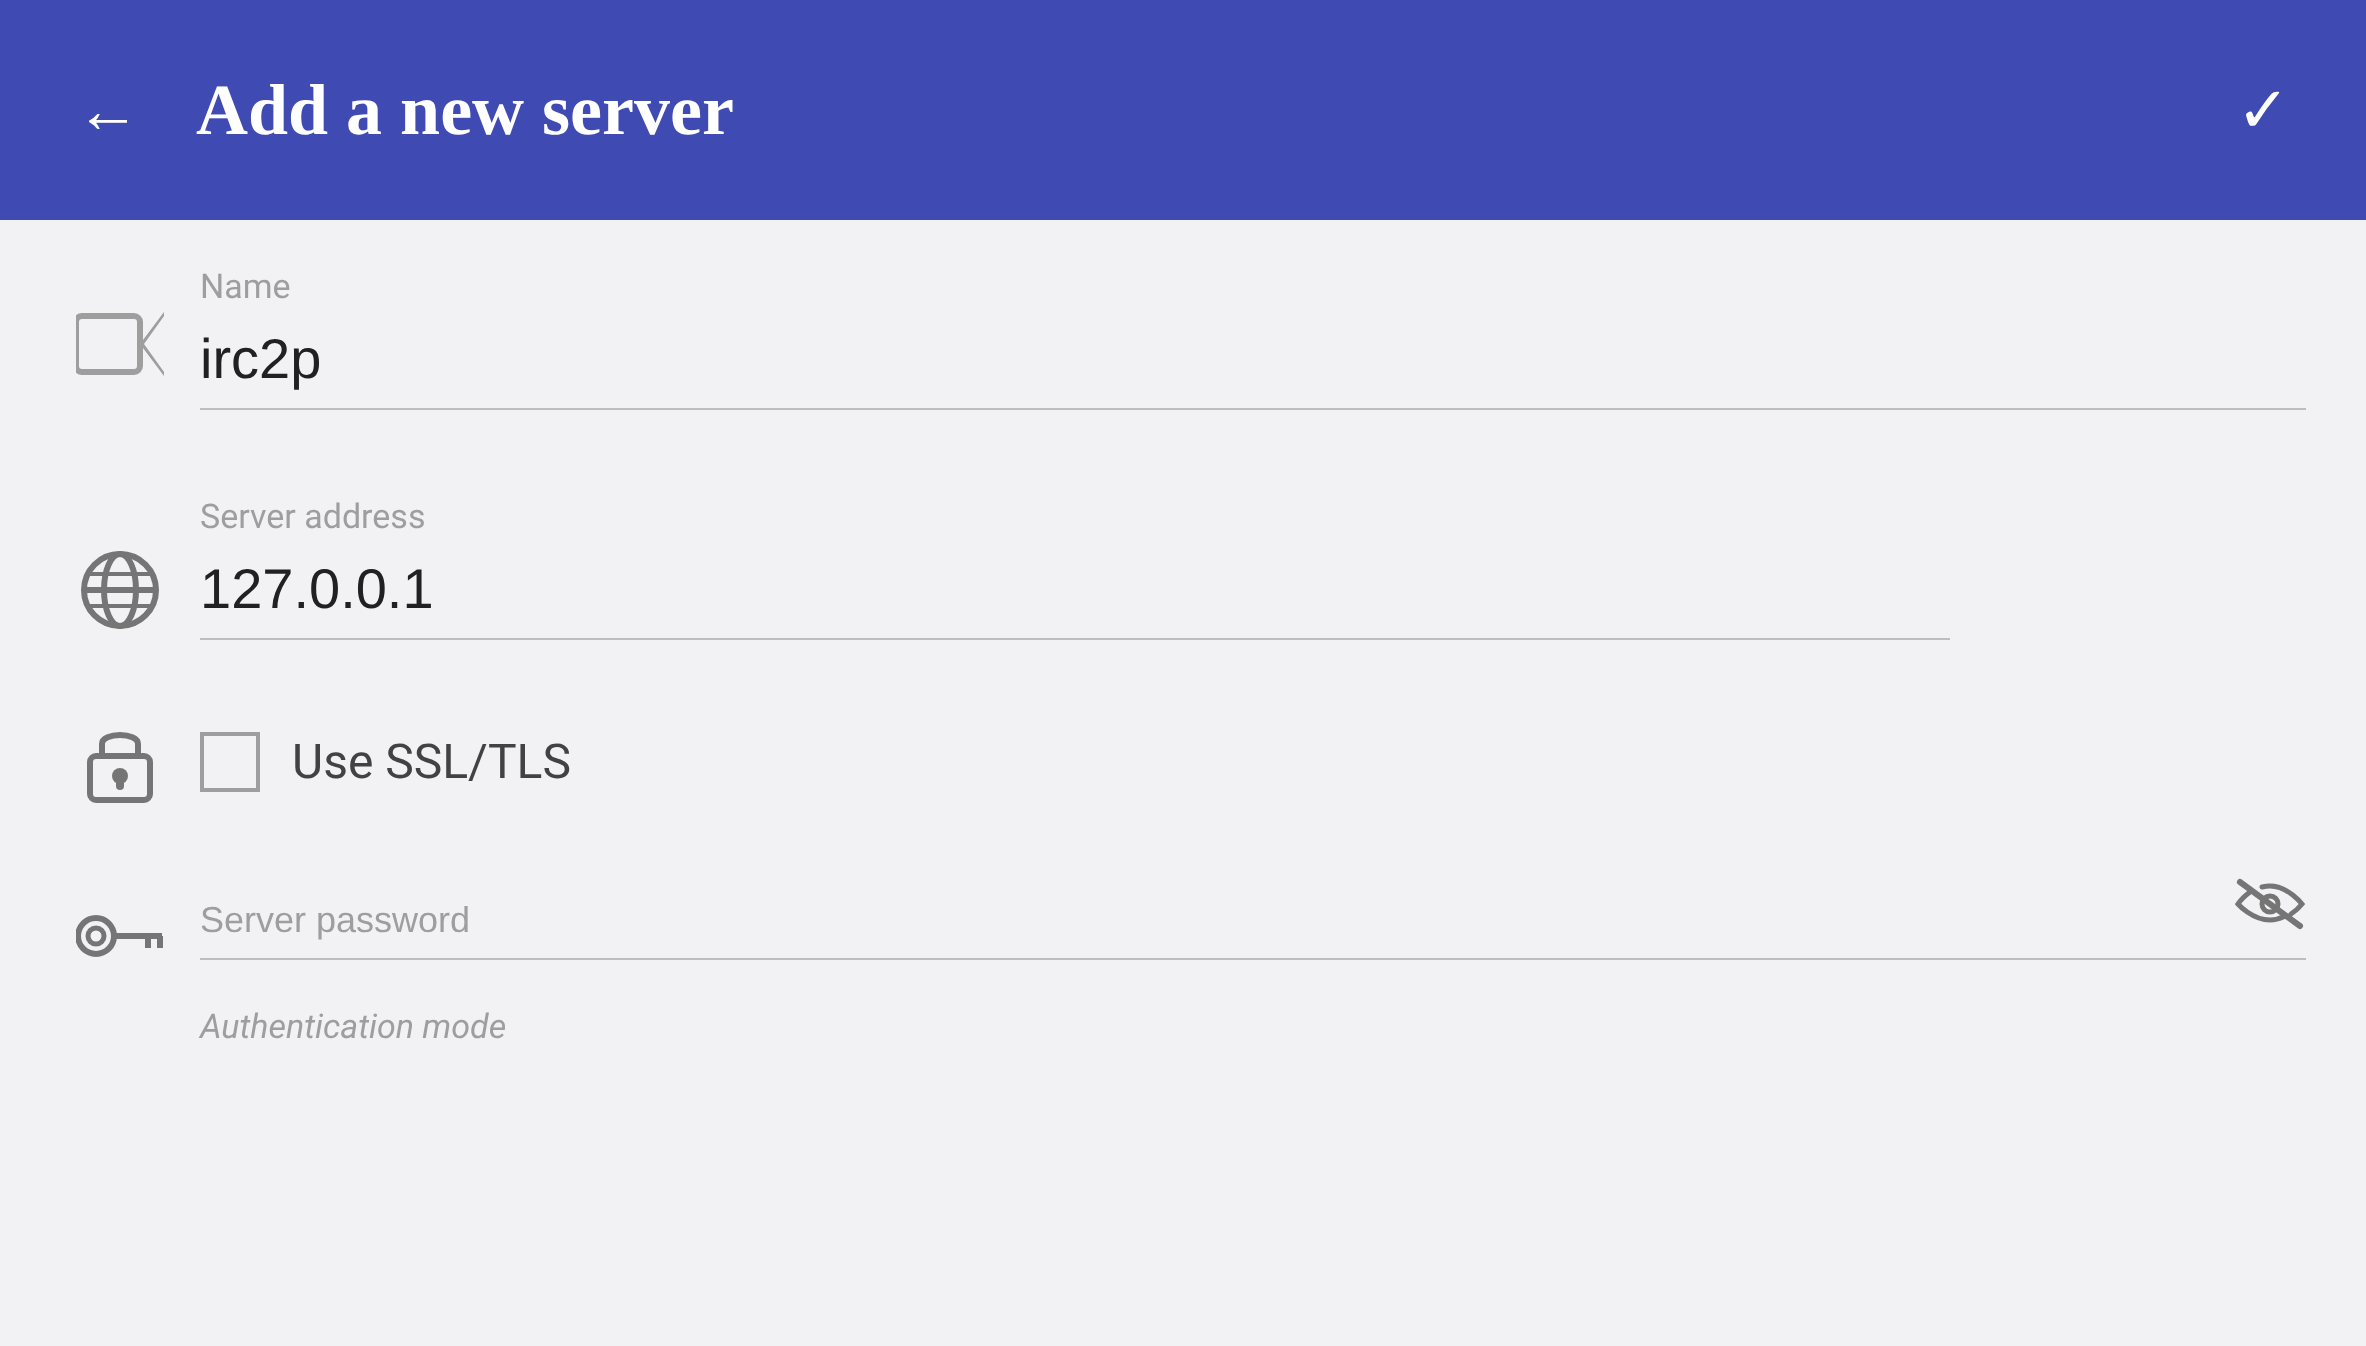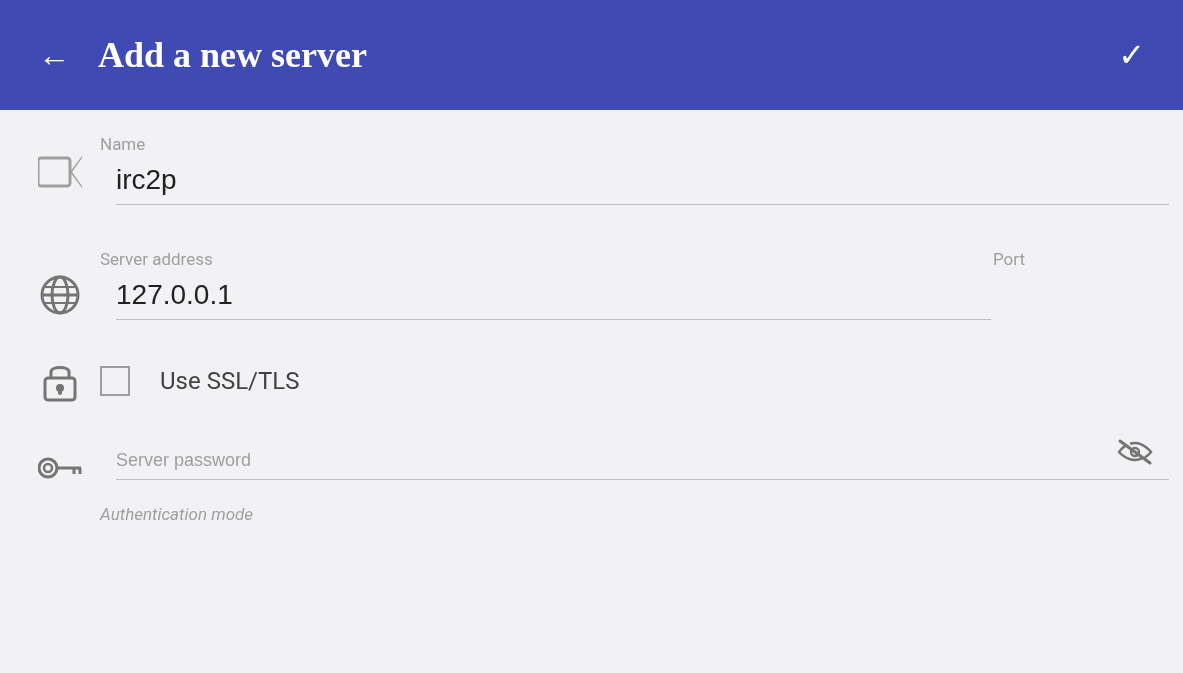--- a/index.html
+++ b/index.html
@@ -85,21 +85,20 @@
 
     .field-input {
       width: 100%;
       background: transparent;
       border: none;
       border-bottom: 1px solid #bdbdbd;
       font-size: 28px;
       color: #212121;
       padding: 4px 0 8px 0;
       outline: none;
-      margin-left: 16px;
     }
 
     .field-input::placeholder {
       color: #9e9e9e;
     }
 
     .address-port-row {
       display: flex;
       align-items: flex-start;
       padding: 24px 30px 20px 30px;
@@ -125,21 +124,21 @@
       padding: 20px 30px;
     }
 
     .ssl-row .form-row-icon {
       padding-top: 0;
     }
 
     .checkbox-label {
       display: flex;
       align-items: center;
-      gap: 30px;
+      gap: 16px;
       cursor: pointer;
     }
 
     .checkbox-box {
       width: 30px;
       height: 30px;
       border: 2px solid #9e9e9e;
       background: transparent;
       flex-shrink: 0;
     }
@@ -204,21 +203,20 @@
         <line x1="5" y1="12" x2="35" y2="12" stroke="#757575" stroke-width="2"></line>
         <line x1="5" y1="28" x2="35" y2="28" stroke="#757575" stroke-width="2"></line>
       </svg>
     </div>
     <div class="form-fields">
       <div class="address-field">
         <label class="field-label">Server address</label>
         <input class="field-input" type="text" style="width: 100%;" value="127.0.0.1">
       </div>
       <div class="port-field">
-        <label class="field-label">Port</label>
       </div>
     </div>
   </div>
 
   <div class="ssl-row">
     <div class="form-row-icon">
       <svg width="36" height="42" viewBox="0 0 36 42">
         <rect x="3" y="18" width="30" height="22" rx="3" ry="3" fill="none" stroke="#757575" stroke-width="3"></rect>
         <path d="M9,18 L9,12 C9,6 27,6 27,12 L27,18" fill="none" stroke="#757575" stroke-width="3"></path>
         <circle cx="18" cy="28" r="4" fill="#757575"></circle>

